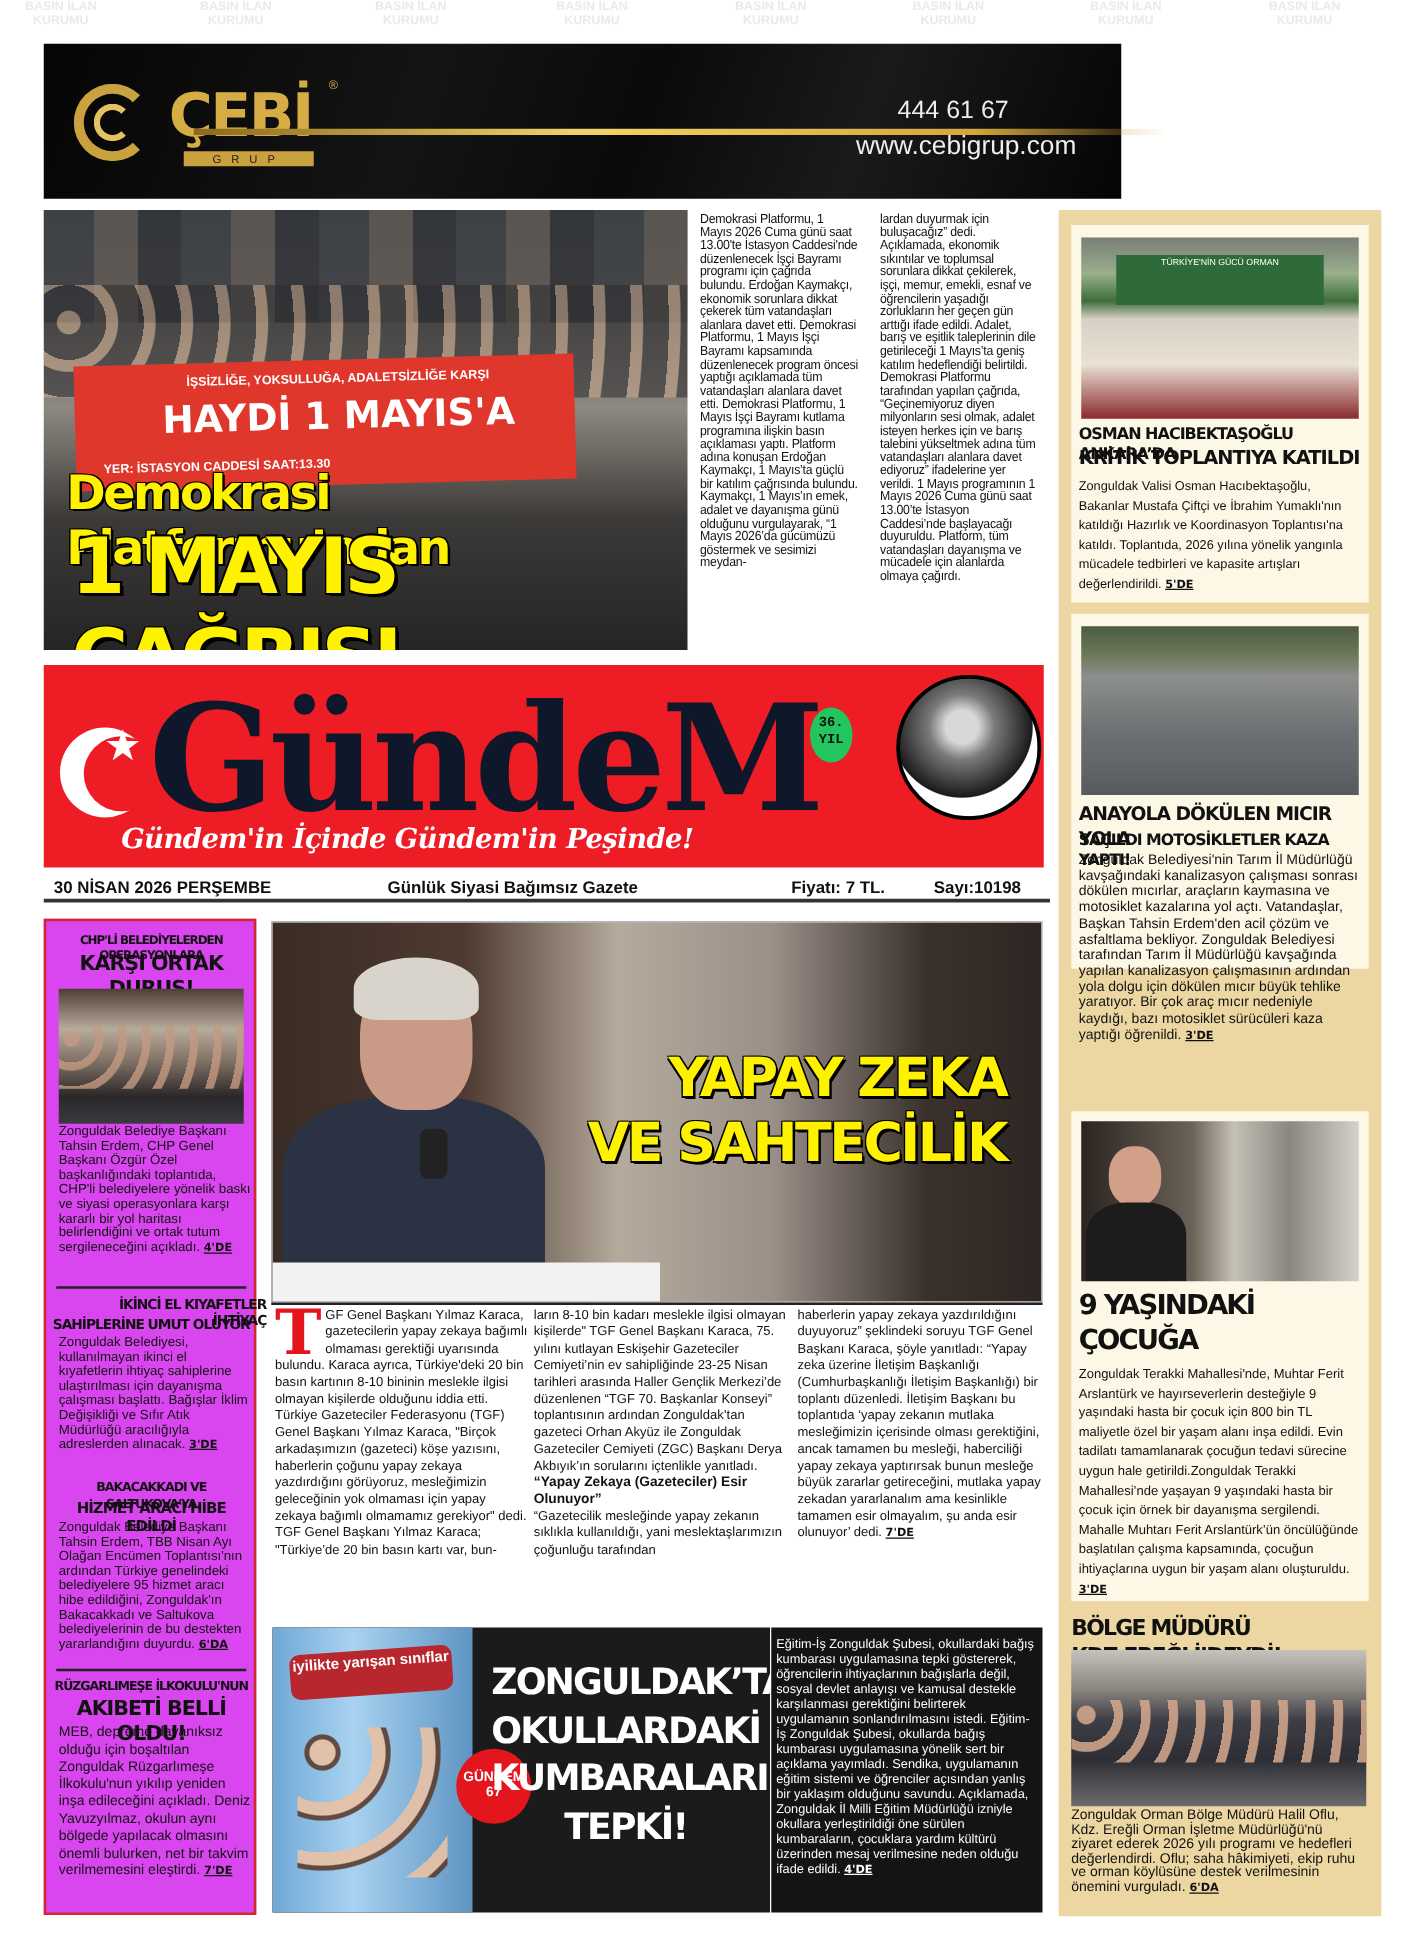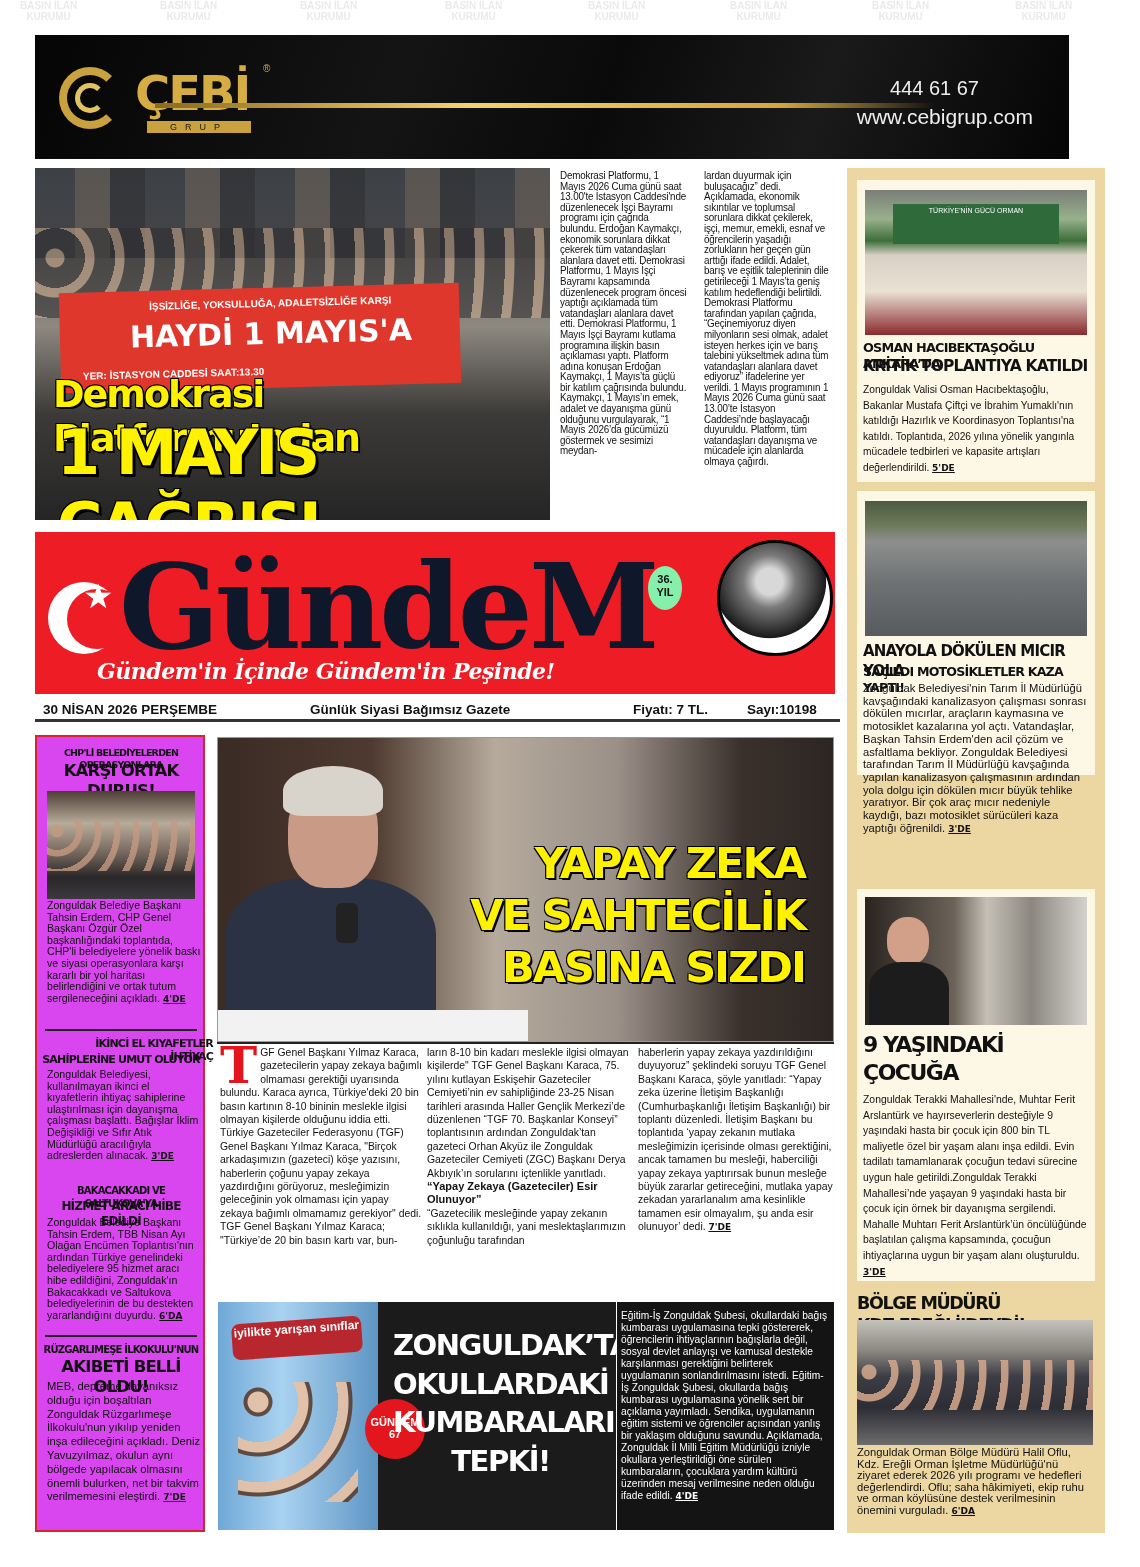--- a/index.html
+++ b/index.html
@@ -3,21 +3,21 @@
 <meta charset="utf-8">
 <style>
   * { box-sizing: border-box; margin: 0; padding: 0; }
   body { width: 1140px; height: 1567px; background: #ffffff; position: relative; overflow: hidden;
          font-family: "Liberation Sans", sans-serif; color: #111; }
   .abs { position: absolute; }
   .heavy { font-family: "DejaVu Sans", sans-serif; font-weight: bold; letter-spacing: -0.8px; }
   .ref { font-weight: bold; text-decoration: underline; font-family: "DejaVu Sans", sans-serif; font-size: 9px; }
 
   
-  #ad { left: 35px; top: 35px; width: 1034px; height: 124px;
+  #ad { left: 35px; top: 35px; width: 862px; height: 124px;
         background: linear-gradient(110deg, #050505 0%, #141414 35%, #0a0a0a 55%, #1a1a1a 75%, #050505 100%); }
   #ad .line { position: absolute; left: 120px; top: 68px; width: 780px; height: 5px;
         background: linear-gradient(90deg, #8a6a1c, #f2d36b 40%, #d4a73a 80%, rgba(212,167,58,0)); }
   #ad .logo-g { position: absolute; left: 24px; top: 32px; width: 62px; height: 62px; border-radius: 50%;
         border: 8px solid #c9a13e; border-right-color: transparent; }
   #ad .logo-g2 { position: absolute; left: 40px; top: 48px; width: 30px; height: 30px; border-radius: 50%;
         border: 5px solid #e3c262; border-right-color: transparent; }
   #ad .brand { position: absolute; left: 100px; top: 30px; font-size: 48px; font-weight: bold; color: #d6ad45;
         font-family: "DejaVu Sans", sans-serif; letter-spacing: -2px; }
   #ad .brand-sub { position: absolute; left: 112px; top: 86px; width: 104px; height: 12px; background: #c9a13e;
@@ -56,22 +56,22 @@
 
   
   #mast { left: 35px; top: 532px; width: 800px; height: 162px; background: #ee1c25; overflow: hidden; }
   #mast .moon { position:absolute; left: 13px; top: 50px; width: 72px; height: 72px; border-radius:50%; background:#fff; }
   #mast .moon-cut { position:absolute; left: 32px; top: 57px; width: 60px; height: 60px; border-radius:50%; background:#ee1c25; }
   #mast .star { position:absolute; left: 48px; top: 44px; color:#fff; font-size: 34px; }
   #mast .title { position:absolute; left: 84px; top: 10px; color: #0f172a; font-size: 118px; font-family: "DejaVu Serif", serif;
                  font-weight: bold; letter-spacing: -4px; line-height: 130px; }
   #mast .slogan { position:absolute; left: 62px; top: 126px; color: #fff; font-size: 22px; font-style: italic; font-weight: bold;
                   font-family: "DejaVu Serif", serif; letter-spacing: -0.5px; }
-  #mast .yil { position:absolute; left: 613px; top: 34px; width: 34px; height: 44px; border-radius: 50%; background: #86efac;
-               font-size: 11px; font-weight: bold; text-align:center; line-height: 13px; padding-top: 7px; }
+  #mast .yil { position:absolute; left: 613px; top: 34px; width: 34px; height: 44px; border-radius: 50%; background: #22c55e;
+               font-size: 11px; font-weight: bold; text-align:center; line-height: 13px; padding-top: 7px; font-family: Liberation Mono, monospace; }
   #mast .portrait { position:absolute; left: 682px; top: 8px; width: 116px; height: 116px; border-radius:50%; border: 3px solid #000;
                background: radial-gradient(circle at 45% 35%, #d8d8d8 0 14%, #7a7a7a 28%, #1a1a1a 60%, #fff 61%); }
 
   #dateline { left: 35px; top: 700px; width: 805px; height: 22px; border-bottom: 3px solid #333; font-weight: bold; font-size: 13.5px; }
   #dateline span { position: absolute; top: 2px; }
 
   
   #leftcol { left: 35px; top: 735px; width: 170px; height: 797px; background: #d946ef; border: 2px solid #d3262f; }
   .lh1 { font-size: 9.5px; line-height: 12px; text-align:center; }
   .lh2 { font-size: 16.5px; line-height: 20px; text-align:center; }
@@ -229,21 +229,20 @@
 </div>
 
 <div id="mainphoto" class="abs">
   <div class="man-body"></div>
   <div class="man-head"></div>
   <div class="man-hair"></div>
   <div style="position:absolute;left:118px;top:165px;width:22px;height:40px;background:#222;border-radius:6px;"></div>
   <div class="white"></div>
   <div class="hl heavy" style="top:100px;">YAPAY ZEKA</div>
   <div class="hl heavy" style="top:152px;">VE SAHTECİLİK</div>
-  <div class="hl heavy" style="top:204px;">BASINA SIZDI</div>
 </div>
 <div class="abs" style="left:217px;top:1042px;width:617px;height:2px;background:#222;"></div>
 <div class="abs mcol" style="left:220px;">
   <span class="dropcap">T</span><span>GF Genel Başkanı Yılmaz Karaca, gazetecilerin yapay zekaya bağımlı olmaması gerektiği uyarısında bulundu. Karaca ayrıca, Türkiye'deki 20 bin basın kartının 8-10 bininin meslekle ilgisi olmayan kişilerde olduğunu iddia etti. Türkiye Gazeteciler Federasyonu (TGF) Genel Başkanı Yılmaz Karaca, "Birçok arkadaşımızın (gazeteci) köşe yazısını, haberlerin çoğunu yapay zekaya yazdırdığını görüyoruz, mesleğimizin geleceğinin yok olmaması için yapay zekaya bağımlı olmamamız gerekiyor" dedi. TGF Genel Başkanı Yılmaz Karaca; "Türkiye’de 20 bin basın kartı var, bun-</span>
 </div>
 <div class="abs mcol" style="left:427px;">
   <span>ların 8-10 bin kadarı meslekle ilgisi olmayan kişilerde" TGF Genel Başkanı Karaca, 75. yılını kutlayan Eskişehir Gazeteciler Cemiyeti’nin ev sahipliğinde 23-25 Nisan tarihleri arasında Haller Gençlik Merkezi’de düzenlenen “TGF 70. Başkanlar Konseyi” toplantısının ardından Zonguldak’tan gazeteci Orhan Akyüz ile Zonguldak Gazeteciler Cemiyeti (ZGC) Başkanı Derya Akbıyık’ın sorularını içtenlikle yanıtladı.</span>
   <div style="font-weight:bold;font-size:11px;">“Yapay Zekaya (Gazeteciler) Esir Olunuyor”</div>
   <span>“Gazetecilik mesleğinde yapay zekanın sıklıkla kullanıldığı, yani meslektaşlarımızın çoğunluğu tarafından</span>
 </div>

